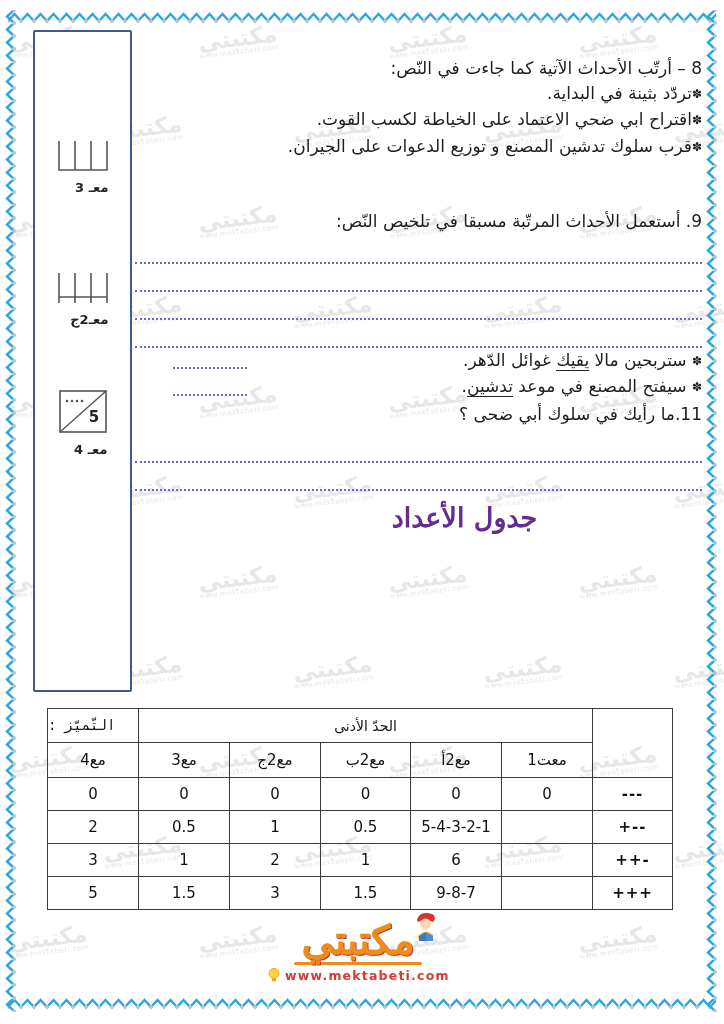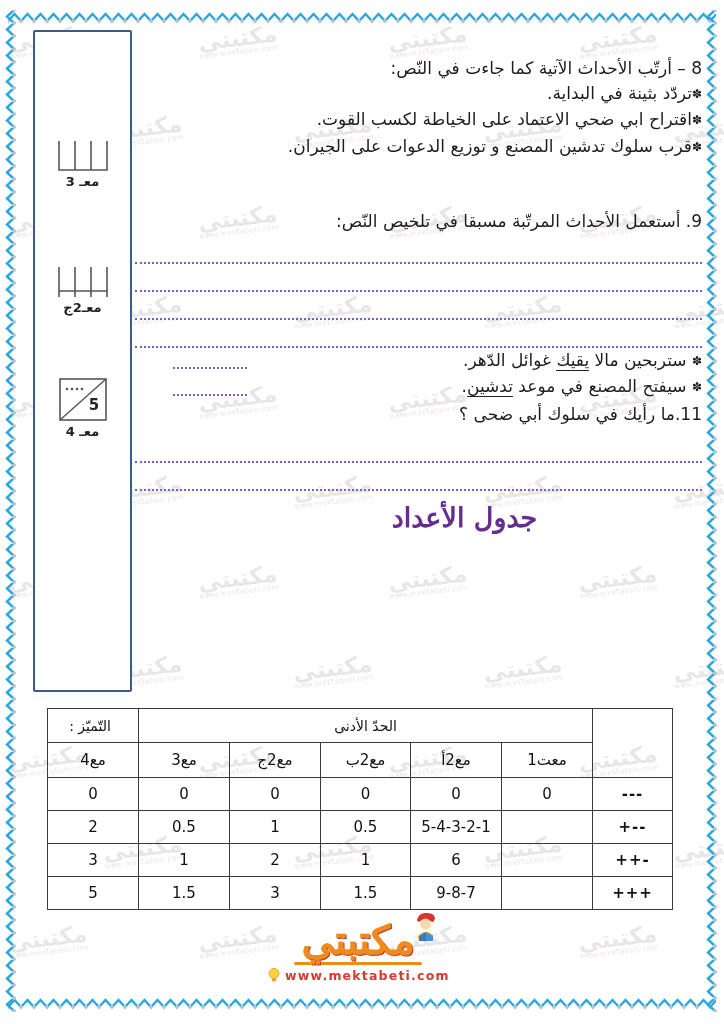--- a/index.html
+++ b/index.html
@@ -17,21 +17,21 @@
   #wm-layer{position:absolute;inset:0;z-index:0;pointer-events:none;}
   .wm{position:absolute;text-align:center;transform:rotate(-7deg);opacity:.55;}
   .wm .wm-big{font-size:23px;font-weight:bold;color:#d4d4d4;line-height:20px;}
   .wm .wm-sub{font-size:7px;color:#e2cccc;letter-spacing:.5px;}
   
   .sidebar-box{
     position:absolute;left:33px;top:30px;width:95px;height:658px;z-index:1;
     border:2.5px solid #3c5a8e;border-radius:2px;background:#fff;
     display:flex;flex-direction:column;align-items:center;
   }
-  .fig-group{display:flex;flex-direction:column;align-items:center;}
+  .fig-group{display:flex;flex-direction:column;gap:6px;}
   .fig-label{font-size:13px;font-weight:bold;color:#222;direction:rtl;margin-top:1px;}
   
   .content{
     position:absolute;left:135px;top:55px;width:567px;z-index:1;
     direction:rtl;text-align:right;font-size:17px;line-height:25px;
   }
   .q-header{font-size:17px;line-height:26px;}
   .q8-list{margin-bottom:0;}
   .q8-item{line-height:25.3px;}
   .bullet{font-size:12px;vertical-align:1px;}
@@ -53,21 +53,21 @@
     position:absolute;left:47px;top:708px;width:625px;z-index:1;
     border-collapse:collapse;direction:rtl;table-layout:fixed;
   }
   .numbers-table td,.numbers-table th{
     border:1.5px solid #3a3a3a;text-align:center;vertical-align:middle;
     font-weight:normal;font-size:15px;color:#111;padding:0;
   }
   .numbers-table .hrow1 th{height:33px;font-size:14px;}
   .numbers-table .hrow2 th{height:34px;}
   .numbers-table tbody td{height:32px;}
-  .numbers-table th.excellence{text-align:center;padding-left:0;padding-right:6px;}
+  .numbers-table th.excellence{text-align:left;padding-left:0;padding-right:6px;font-family:Liberation Mono, monospace;}
   .numbers-table td.lbl{font-weight:bold;letter-spacing:1px;}
   
   .logo{position:absolute;left:50%;top:918px;transform:translateX(-52%);z-index:1;text-align:center;}
   .logo-row{position:relative;display:inline-block;direction:rtl;}
   .brand{
     font-size:40px;font-weight:bold;line-height:44px;color:#ef8a1d;
     text-shadow:1px 1px 0 #c0392b, -0.5px -0.5px 0 #f6b35c;
     font-family:"DejaVu Serif",serif;
   }
   .kid-icon{position:absolute;right:-26px;top:-8px;}

